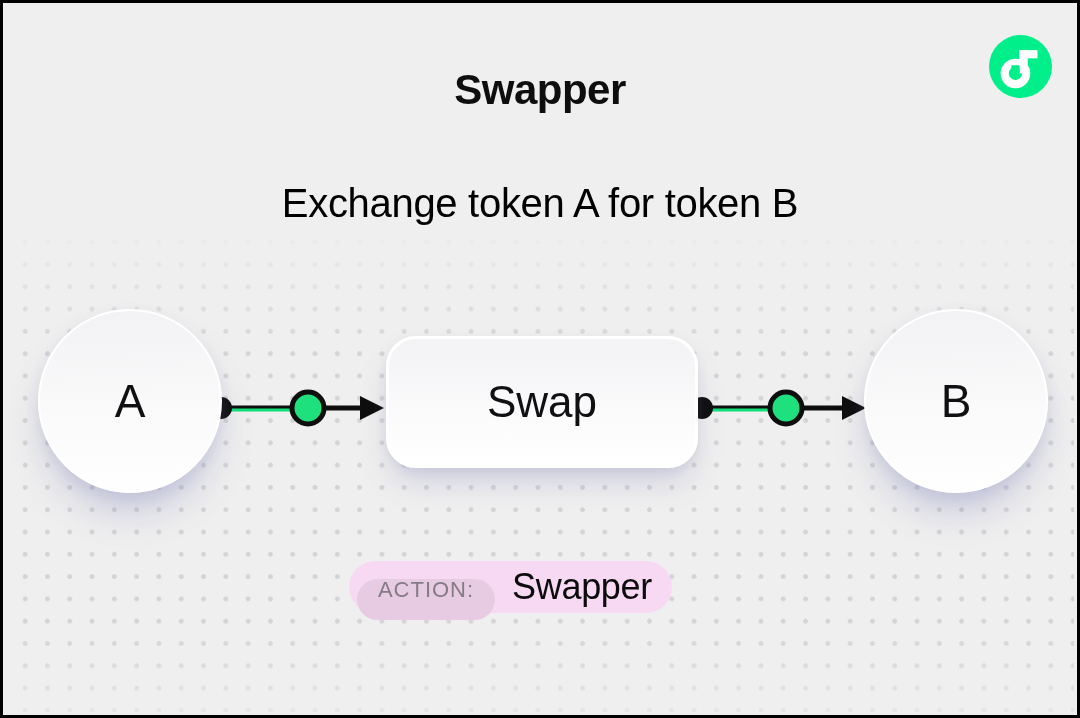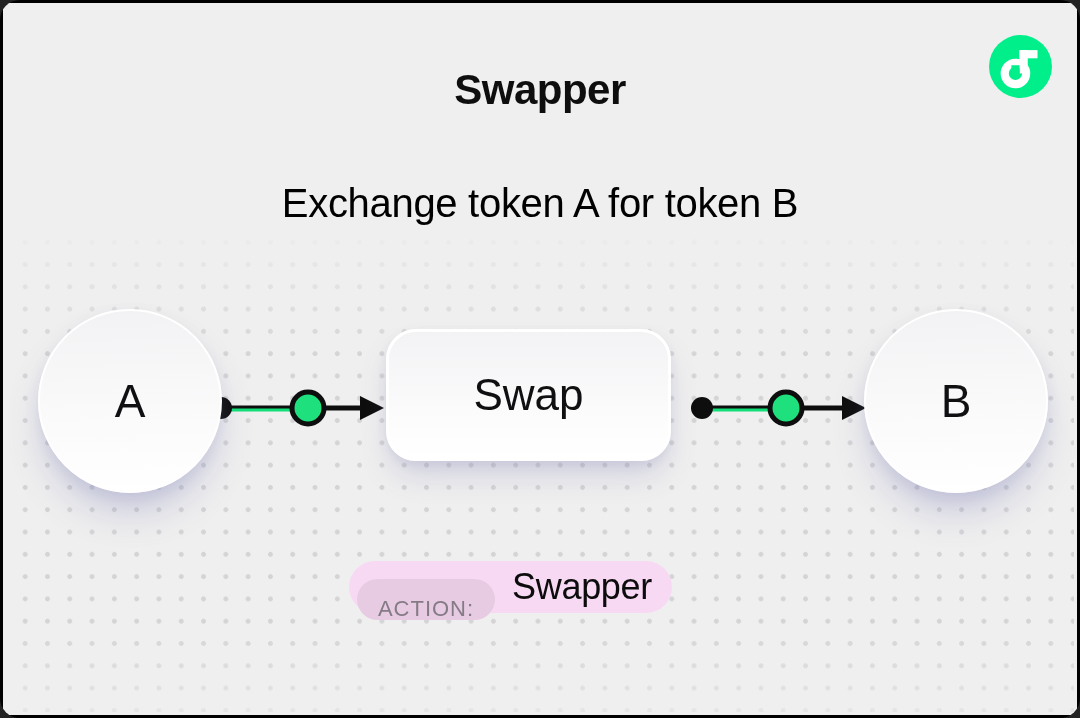--- a/index.html
+++ b/index.html
@@ -12,21 +12,21 @@
     --badge-bg:#f8d9f4;
     --badge-label-bg:#e7cbe3;
     --badge-label-text:#857b85;
     --dot-color:#d4d4d6;
   }
   *{margin:0;padding:0;box-sizing:border-box;}
   html,body{background:#222;}
   body{font-family:"Liberation Sans","DejaVu Sans",sans-serif;}
   .frame{
     position:relative;width:1080px;height:718px;margin:0 auto;
-    background:var(--frame);overflow:hidden;border-radius:20px;
+    background:var(--frame);overflow:hidden;
   }
   .canvas{
     position:absolute;inset:3px;background:var(--canvas-bg);overflow:hidden;
   }
   .dot-grid{
     position:absolute;left:3px;right:3px;top:222px;bottom:3px;
     background-image:radial-gradient(circle,var(--dot-color) 2.1px,rgba(212,212,214,0) 2.7px);
     background-size:22.3px 22.3px;background-position:8px 6px;
     -webkit-mask-image:linear-gradient(180deg,rgba(0,0,0,0) 0px,rgba(0,0,0,.45) 55px,#000 130px,#000 82%,rgba(0,0,0,.35) 100%);
     mask-image:linear-gradient(180deg,rgba(0,0,0,0) 0px,rgba(0,0,0,.45) 55px,#000 130px,#000 82%,rgba(0,0,0,.35) 100%);
@@ -44,41 +44,41 @@
     position:absolute;width:184px;height:184px;border-radius:50%;
     background:linear-gradient(178deg,#f2f2f4 0%,#fafafb 55%,#ffffff 100%);
     border:2px solid #ffffff;
     box-shadow:0 24px 38px -8px rgba(99,102,171,.30),0 6px 14px rgba(120,120,170,.12);
     display:flex;align-items:center;justify-content:center;
   }
   .node-token-a{left:35px;top:306px;}
   .node-token-b{left:861px;top:306px;}
   .node-token .node-label{font-size:46px;font-weight:400;color:#101012;line-height:1;}
   .node-swap{
-    position:absolute;left:383px;top:326px;width:285px;height:132px;border-radius:30px;
+    position:absolute;left:383px;top:333px;width:312px;height:132px;border-radius:30px;
     background:linear-gradient(180deg,#f3f3f5 0%,#fcfcfd 70%,#ffffff 100%);
     border:3px solid #ffffff;
     box-shadow:0 18px 30px -6px rgba(105,105,170,.25),0 4px 10px rgba(120,120,170,.10);
     display:flex;align-items:center;justify-content:center;
   }
   .node-swap .node-label{font-size:44px;font-weight:400;color:#101012;line-height:1;}
   .connectors{position:absolute;left:0;top:0;width:1080px;height:718px;pointer-events:none;}
   .stroke-ink{stroke:var(--ink);}
   .fill-ink{fill:var(--ink);}
   .stroke-green{stroke:var(--connector-line-green);}
   .fill-green{fill:var(--connector-green);}
   .action-badge{
     position:absolute;left:346px;top:558px;height:52px;border-radius:26px;
     background:var(--badge-bg);
     display:inline-flex;align-items:center;gap:17px;
     padding:0 20px 0 8px;
   }
   .action-label-pill{
     height:41px;min-width:138px;border-radius:21px;background:var(--badge-label-bg);
-    display:inline-flex;align-items:flex-end;justify-content:center;padding:0 16px;margin-top:24px;
+    display:inline-flex;align-items:flex-start;justify-content:center;padding:0 16px;margin-top:24px;
   }
   .action-label-text{
     font-size:22px;font-weight:500;letter-spacing:1px;color:var(--badge-label-text);line-height:1;
   }
   .action-value{font-size:36px;font-weight:400;color:#0c0c0c;line-height:1;letter-spacing:-.3px;}
 </style>
 </head>
 <body>
 
 <div class="frame">

